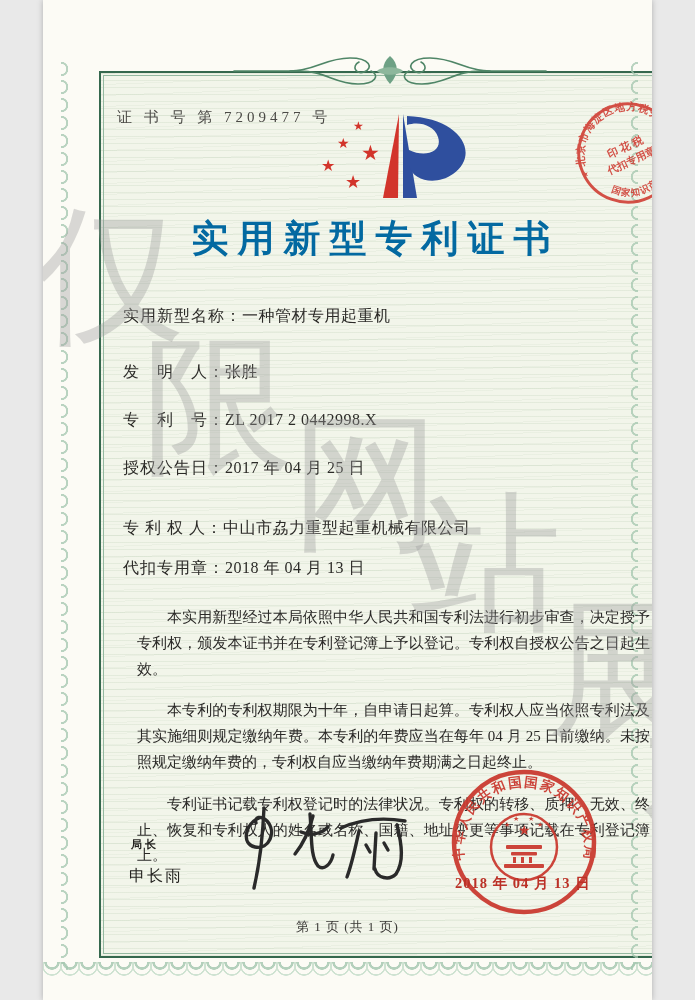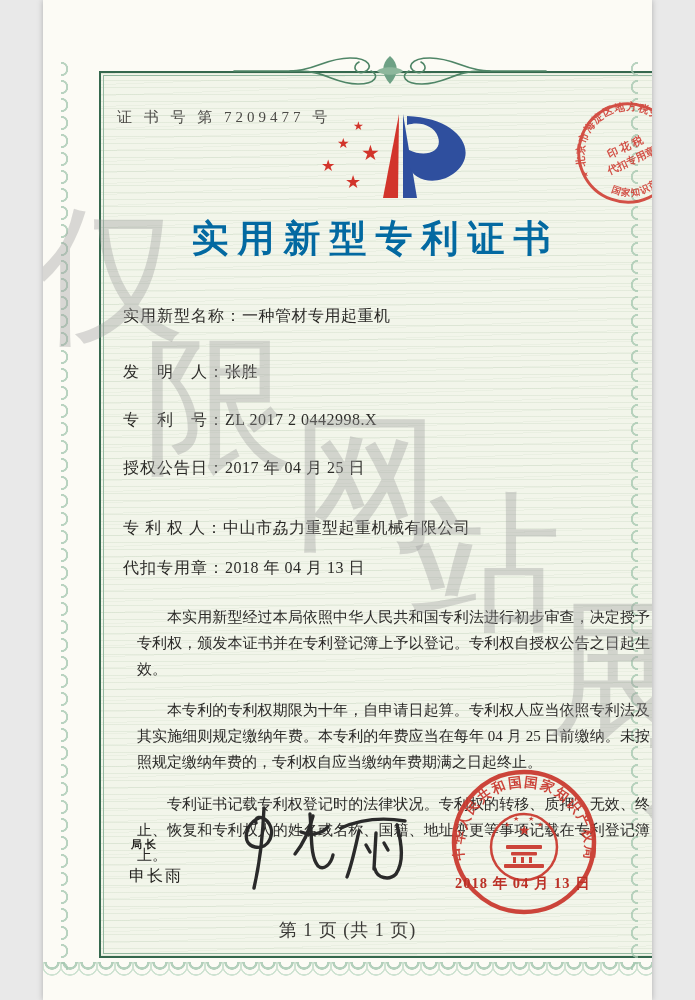--- a/index.html
+++ b/index.html
@@ -66,21 +66,21 @@
   .sig-label{position:absolute;left:88px;top:837px;z-index:4;font-family:"Liberation Sans",sans-serif;font-weight:700;font-size:11px;letter-spacing:3px;color:#23221f;}
   .sig-name{position:absolute;left:86px;top:866px;z-index:4;font-family:"Liberation Sans",sans-serif;font-weight:400;font-size:16px;letter-spacing:2px;color:#23221f;}
   .signature-svg{position:absolute;left:186px;top:804px;width:200px;height:96px;z-index:4;}
   .big-seal{position:absolute;left:406px;top:767px;width:150px;height:150px;z-index:4;opacity:.92;}
   .seal-date{
     position:absolute;left:412px;top:874px;z-index:5;white-space:nowrap;
     font-size:14.5px;letter-spacing:1px;color:#bb3127;font-weight:700;
   }
   .footer{
     position:absolute;left:0;top:918px;width:100%;text-align:center;z-index:4;
-    font-size:18px;letter-spacing:1px;color:#3a3936;
+    font-size:13px;letter-spacing:1px;color:#3a3936;
   }
 
   
   .wm{position:absolute;z-index:9;font-family:"Liberation Sans","DejaVu Sans",sans-serif;
       font-size:150px;line-height:1;color:rgba(158,158,158,.38);pointer-events:none;}
 </style>
 </head>
 <body>
 
 <div class="page">

